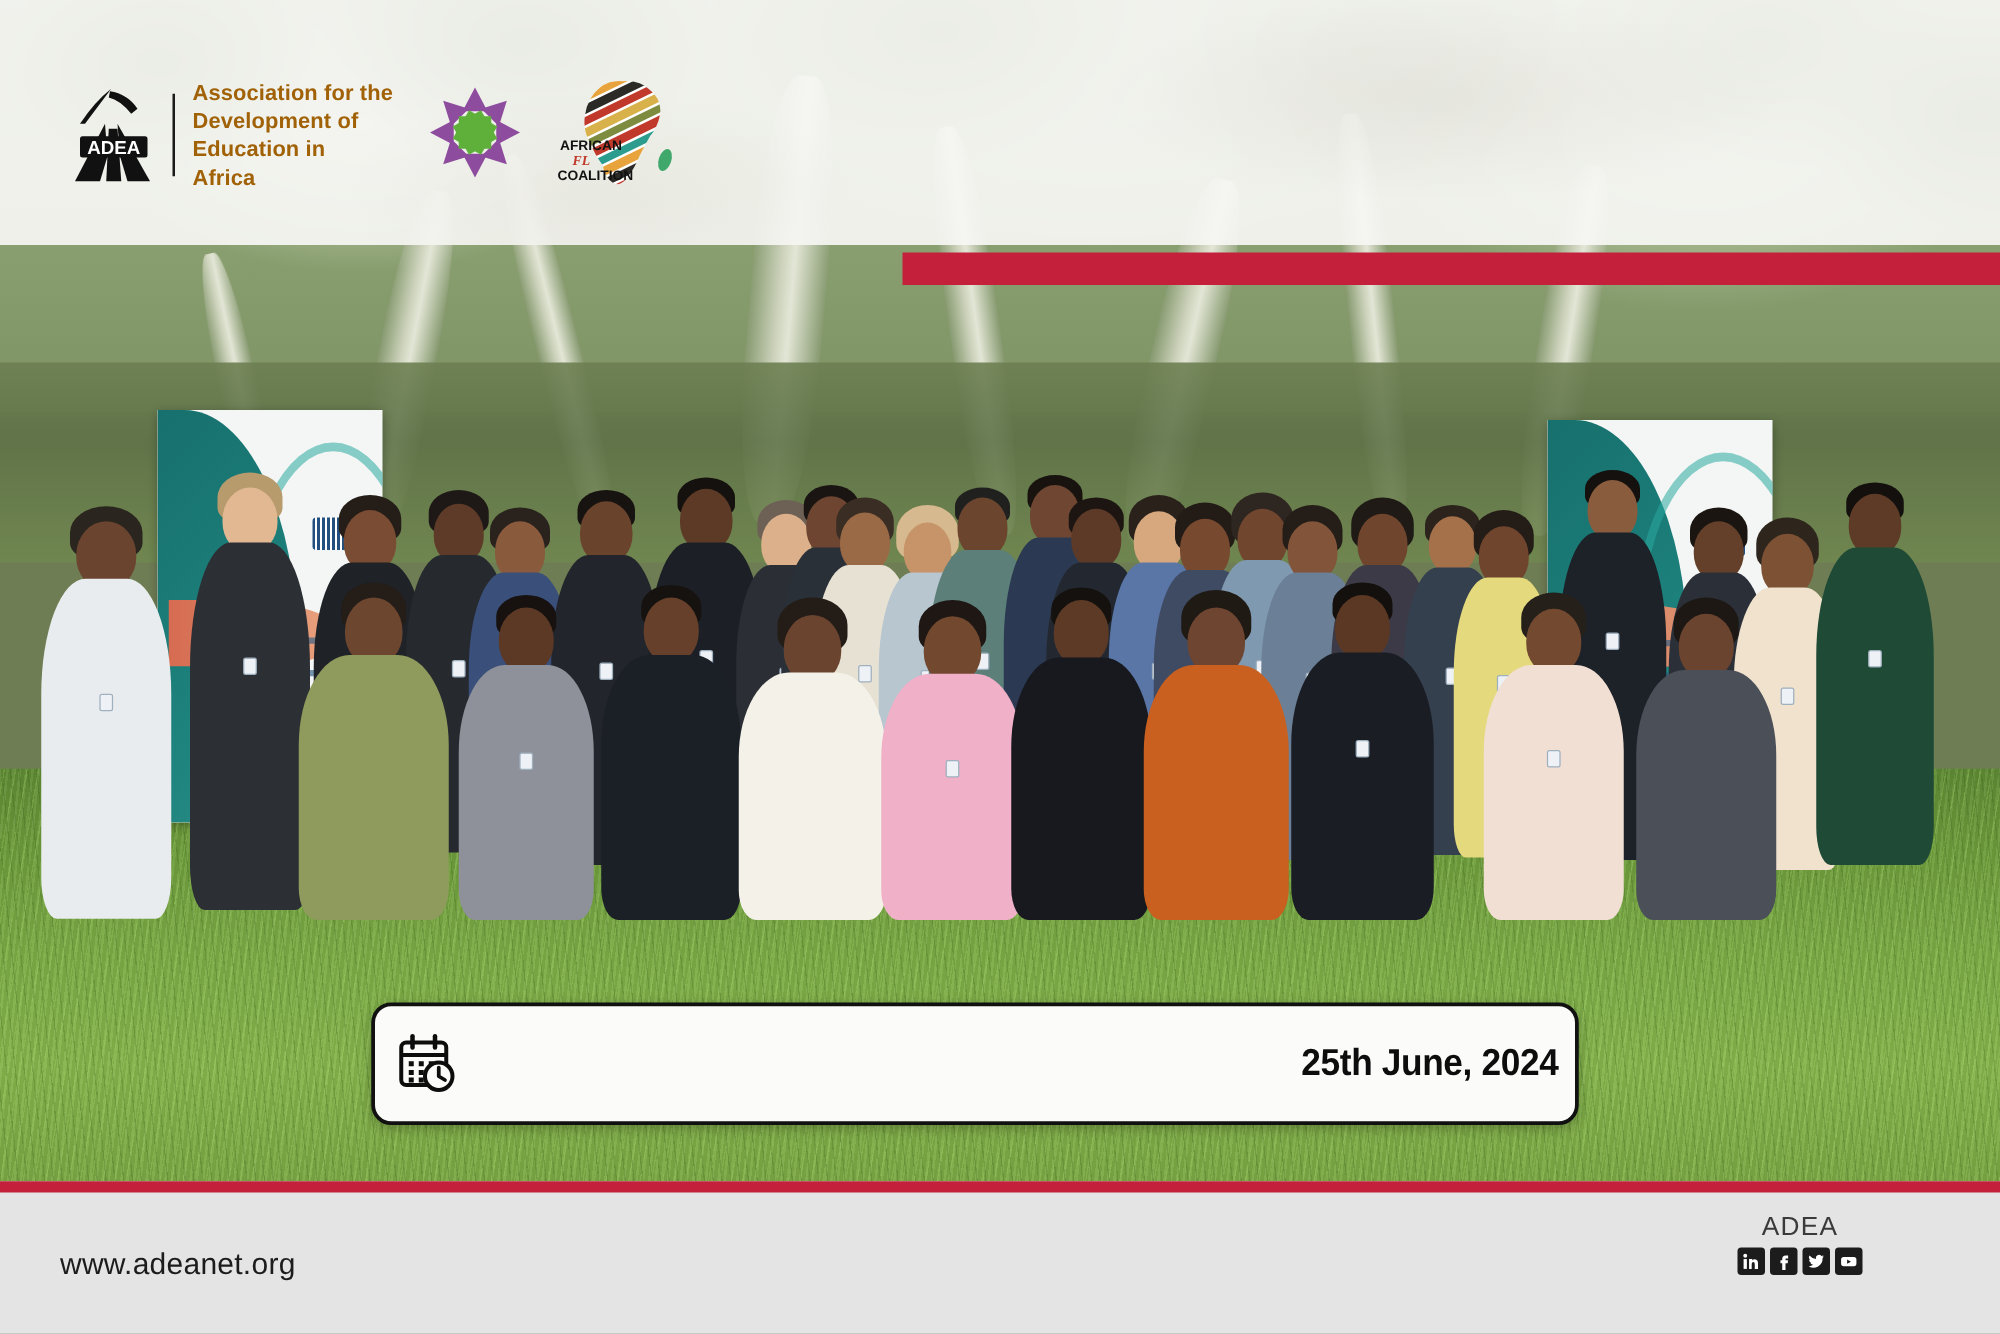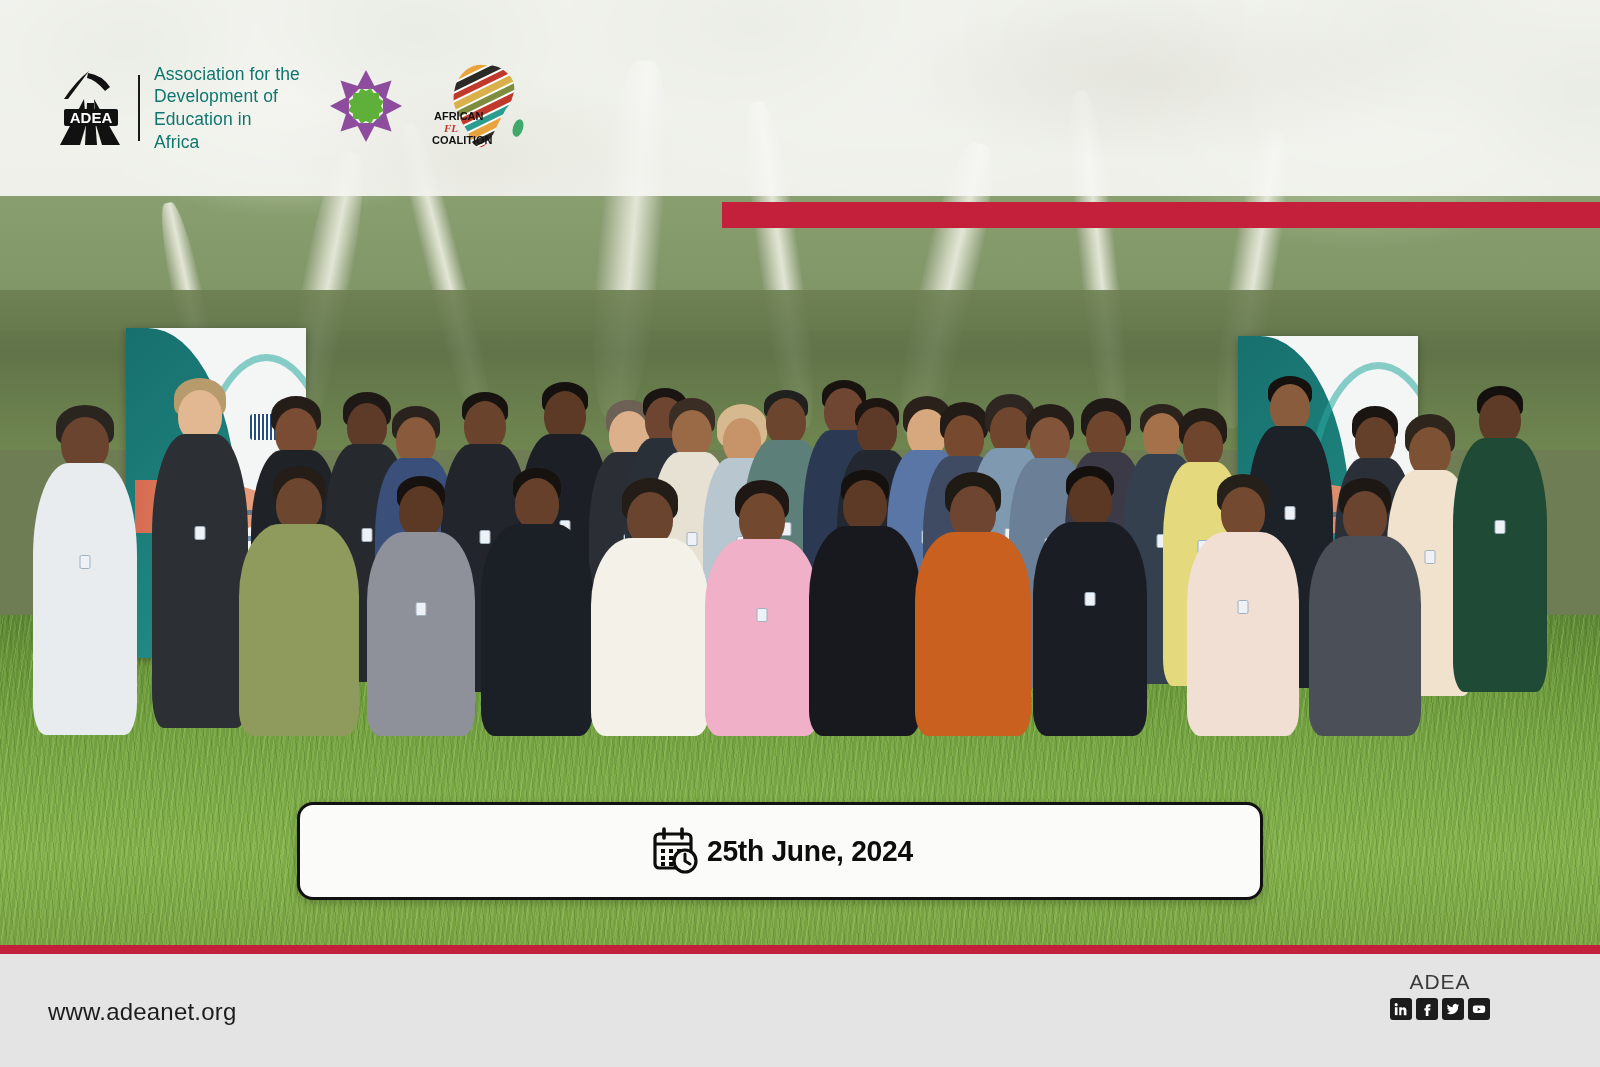--- a/index.html
+++ b/index.html
@@ -146,21 +146,21 @@
   .logos {
     position: absolute; left: 58px; top: 62px;
     display: flex; align-items: center; gap: 26px;
     z-index: 3;
   }
   .adea-lock { display: flex; align-items: center; gap: 14px; }
   .adea-mark { position: relative; width: 66px; height: 78px; }
   .adea-mark svg { display: block; }
   .adea-rule { width: 2px; height: 66px; background: #1a1a1a; }
   .adea-words {
-    font-size: 17.5px; line-height: 1.3; color: #0f766e; font-weight: 400;
+    font-size: 17.5px; line-height: 1.3; color: #a16207; font-weight: 700;
     letter-spacing: .1px; white-space: pre-line;
   }
   .hca-lock { display: flex; align-items: center; gap: 13px; }
   .hca-words {
     font-size: 20px; line-height: 1.45; color: #1a1a1a;
     letter-spacing: 3.6px; font-weight: 400; white-space: pre-line;
   }
   .afl-lock { position: relative; width: 104px; height: 92px; }
 
   .title-wrap {
@@ -200,21 +200,21 @@
     width: 960px; height: 92px;
     background: #fbfbf9;
     border: 3px solid #111;
     border-radius: 16px;
     display: flex;
     z-index: 6;
     box-shadow: 0 3px 10px rgba(0,0,0,.25);
   }
   .info-cell {
     flex: 1;
-    display: flex; align-items: center; justify-content: center;
+    display: flex; align-items: center; justify-content: space-between;
     gap: 6px;
     position: relative;
     padding-left: 17px;
   }
   .info-cell + .info-cell::before {
     content: "";
     position: absolute; left: 0; top: 0; bottom: 0;
     width: 3px; background: #111;
   }
   .info-label {

